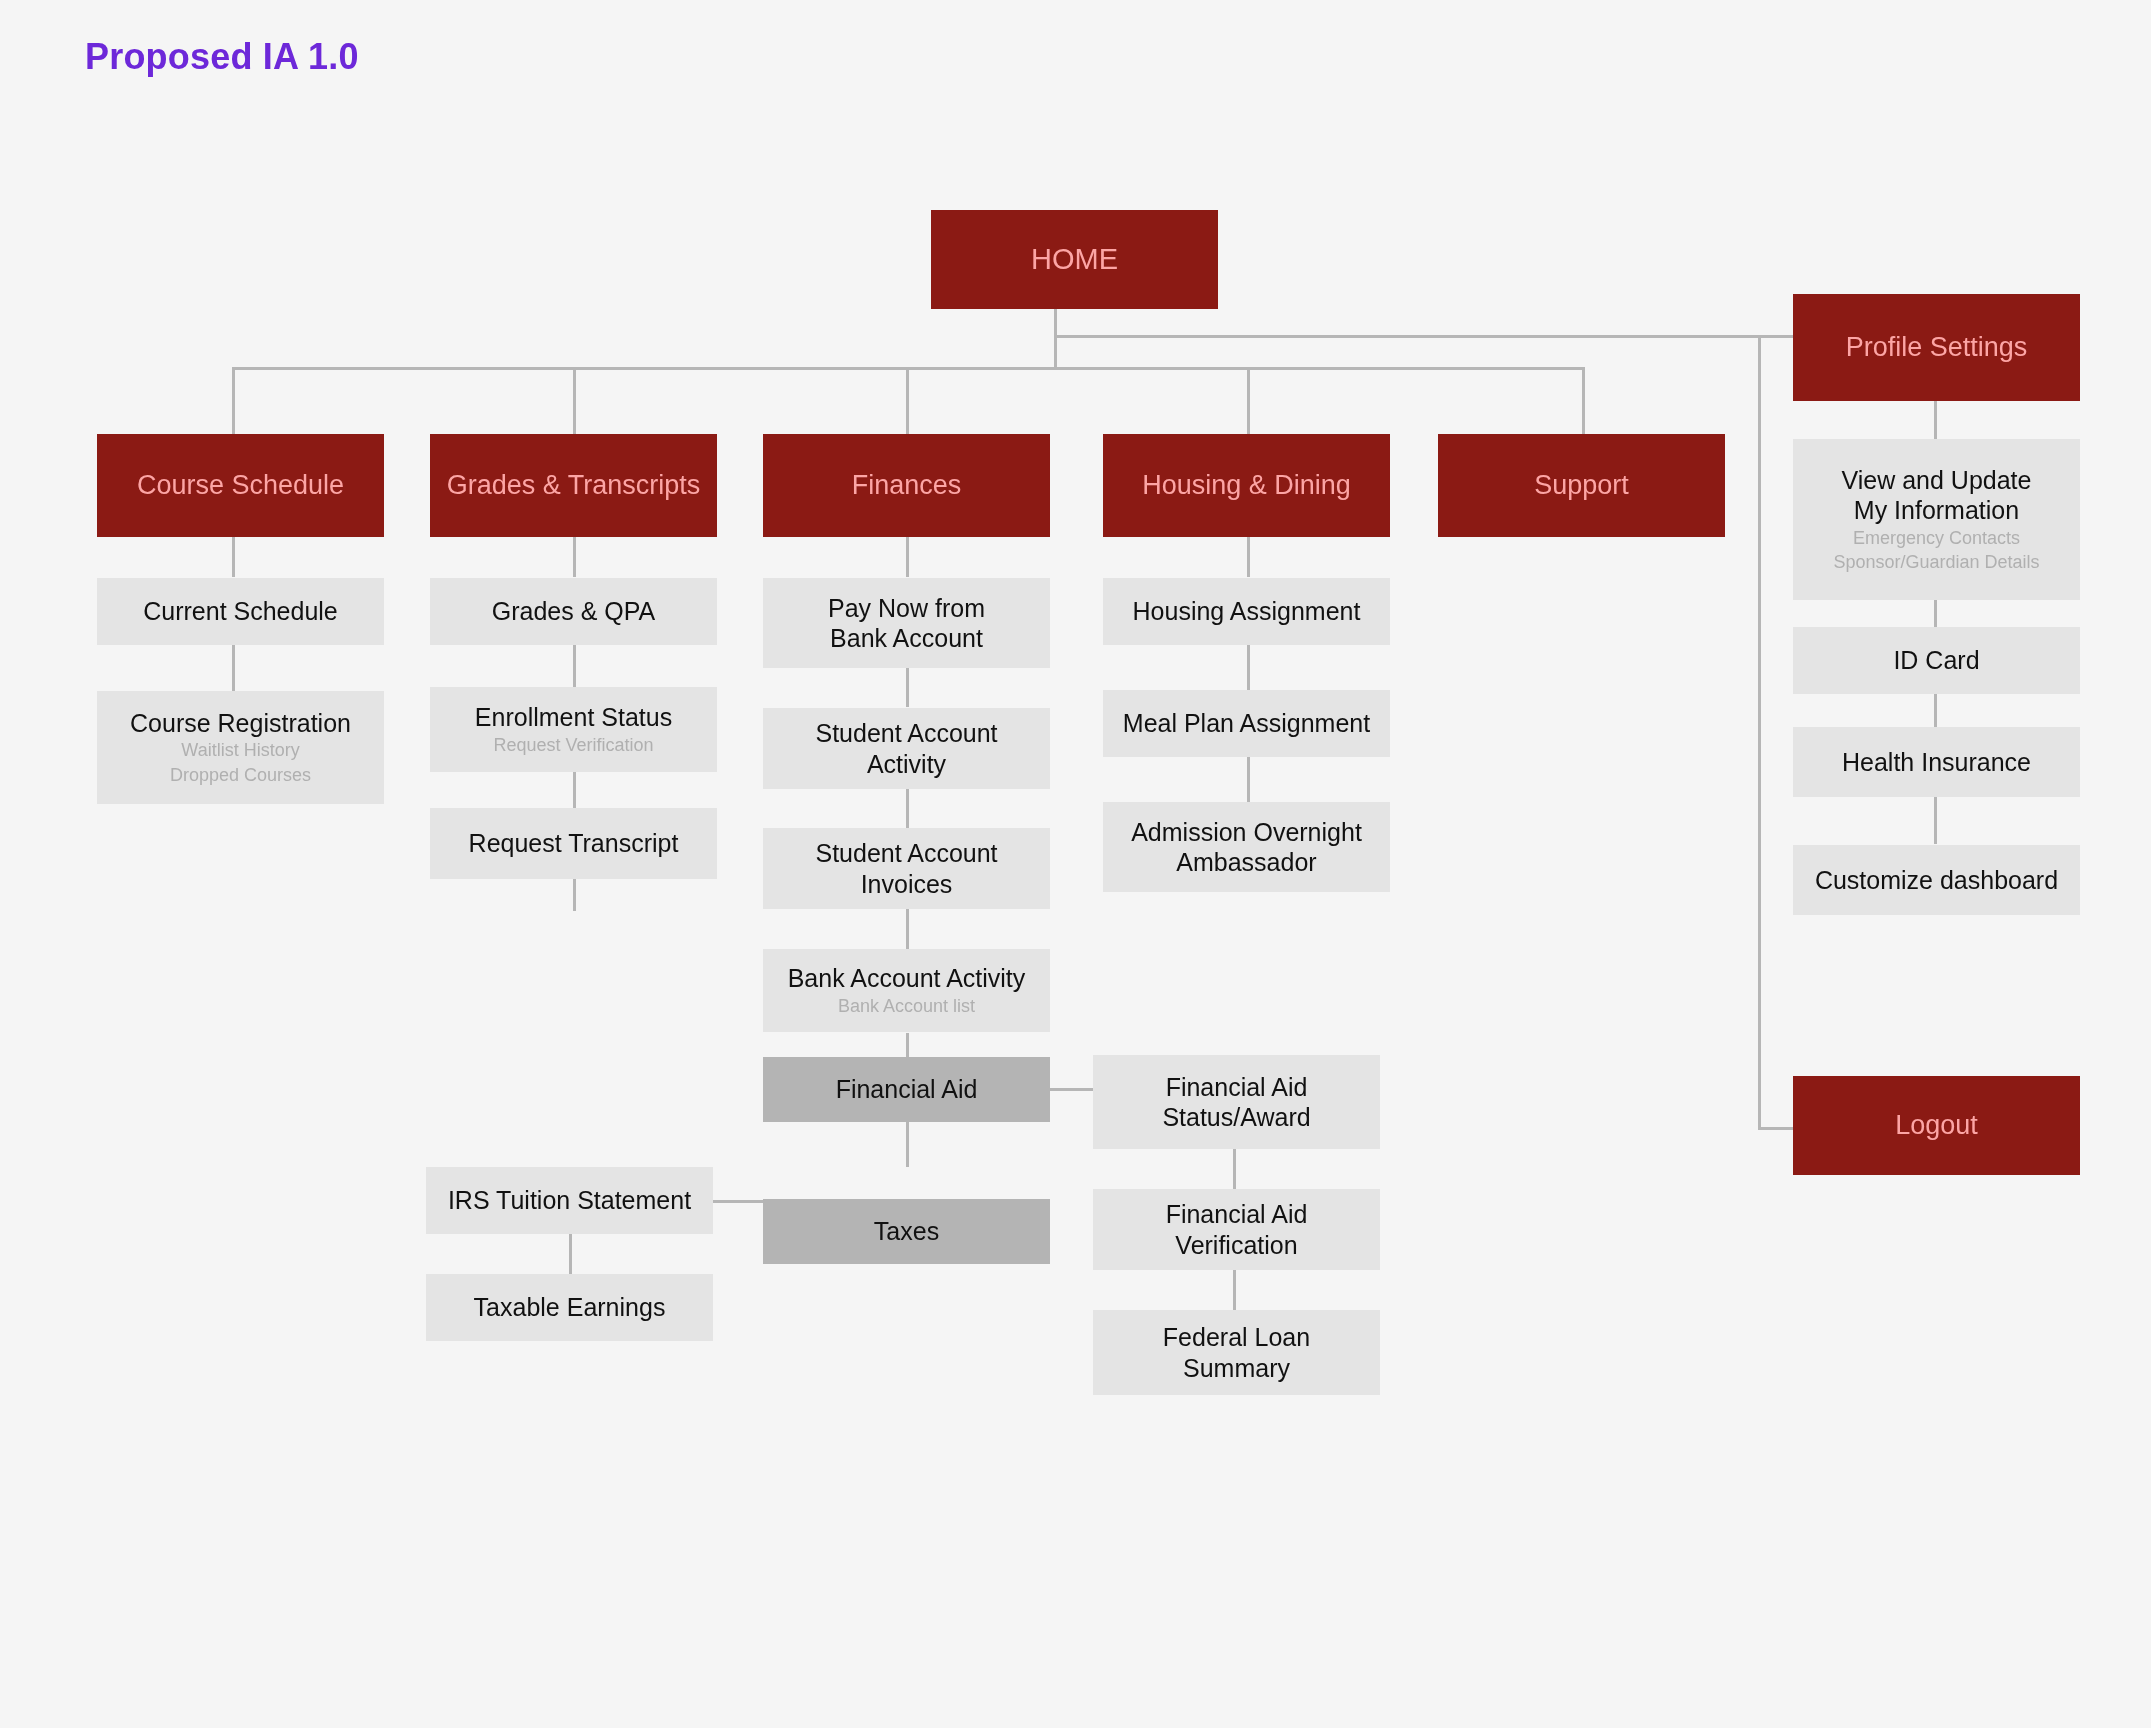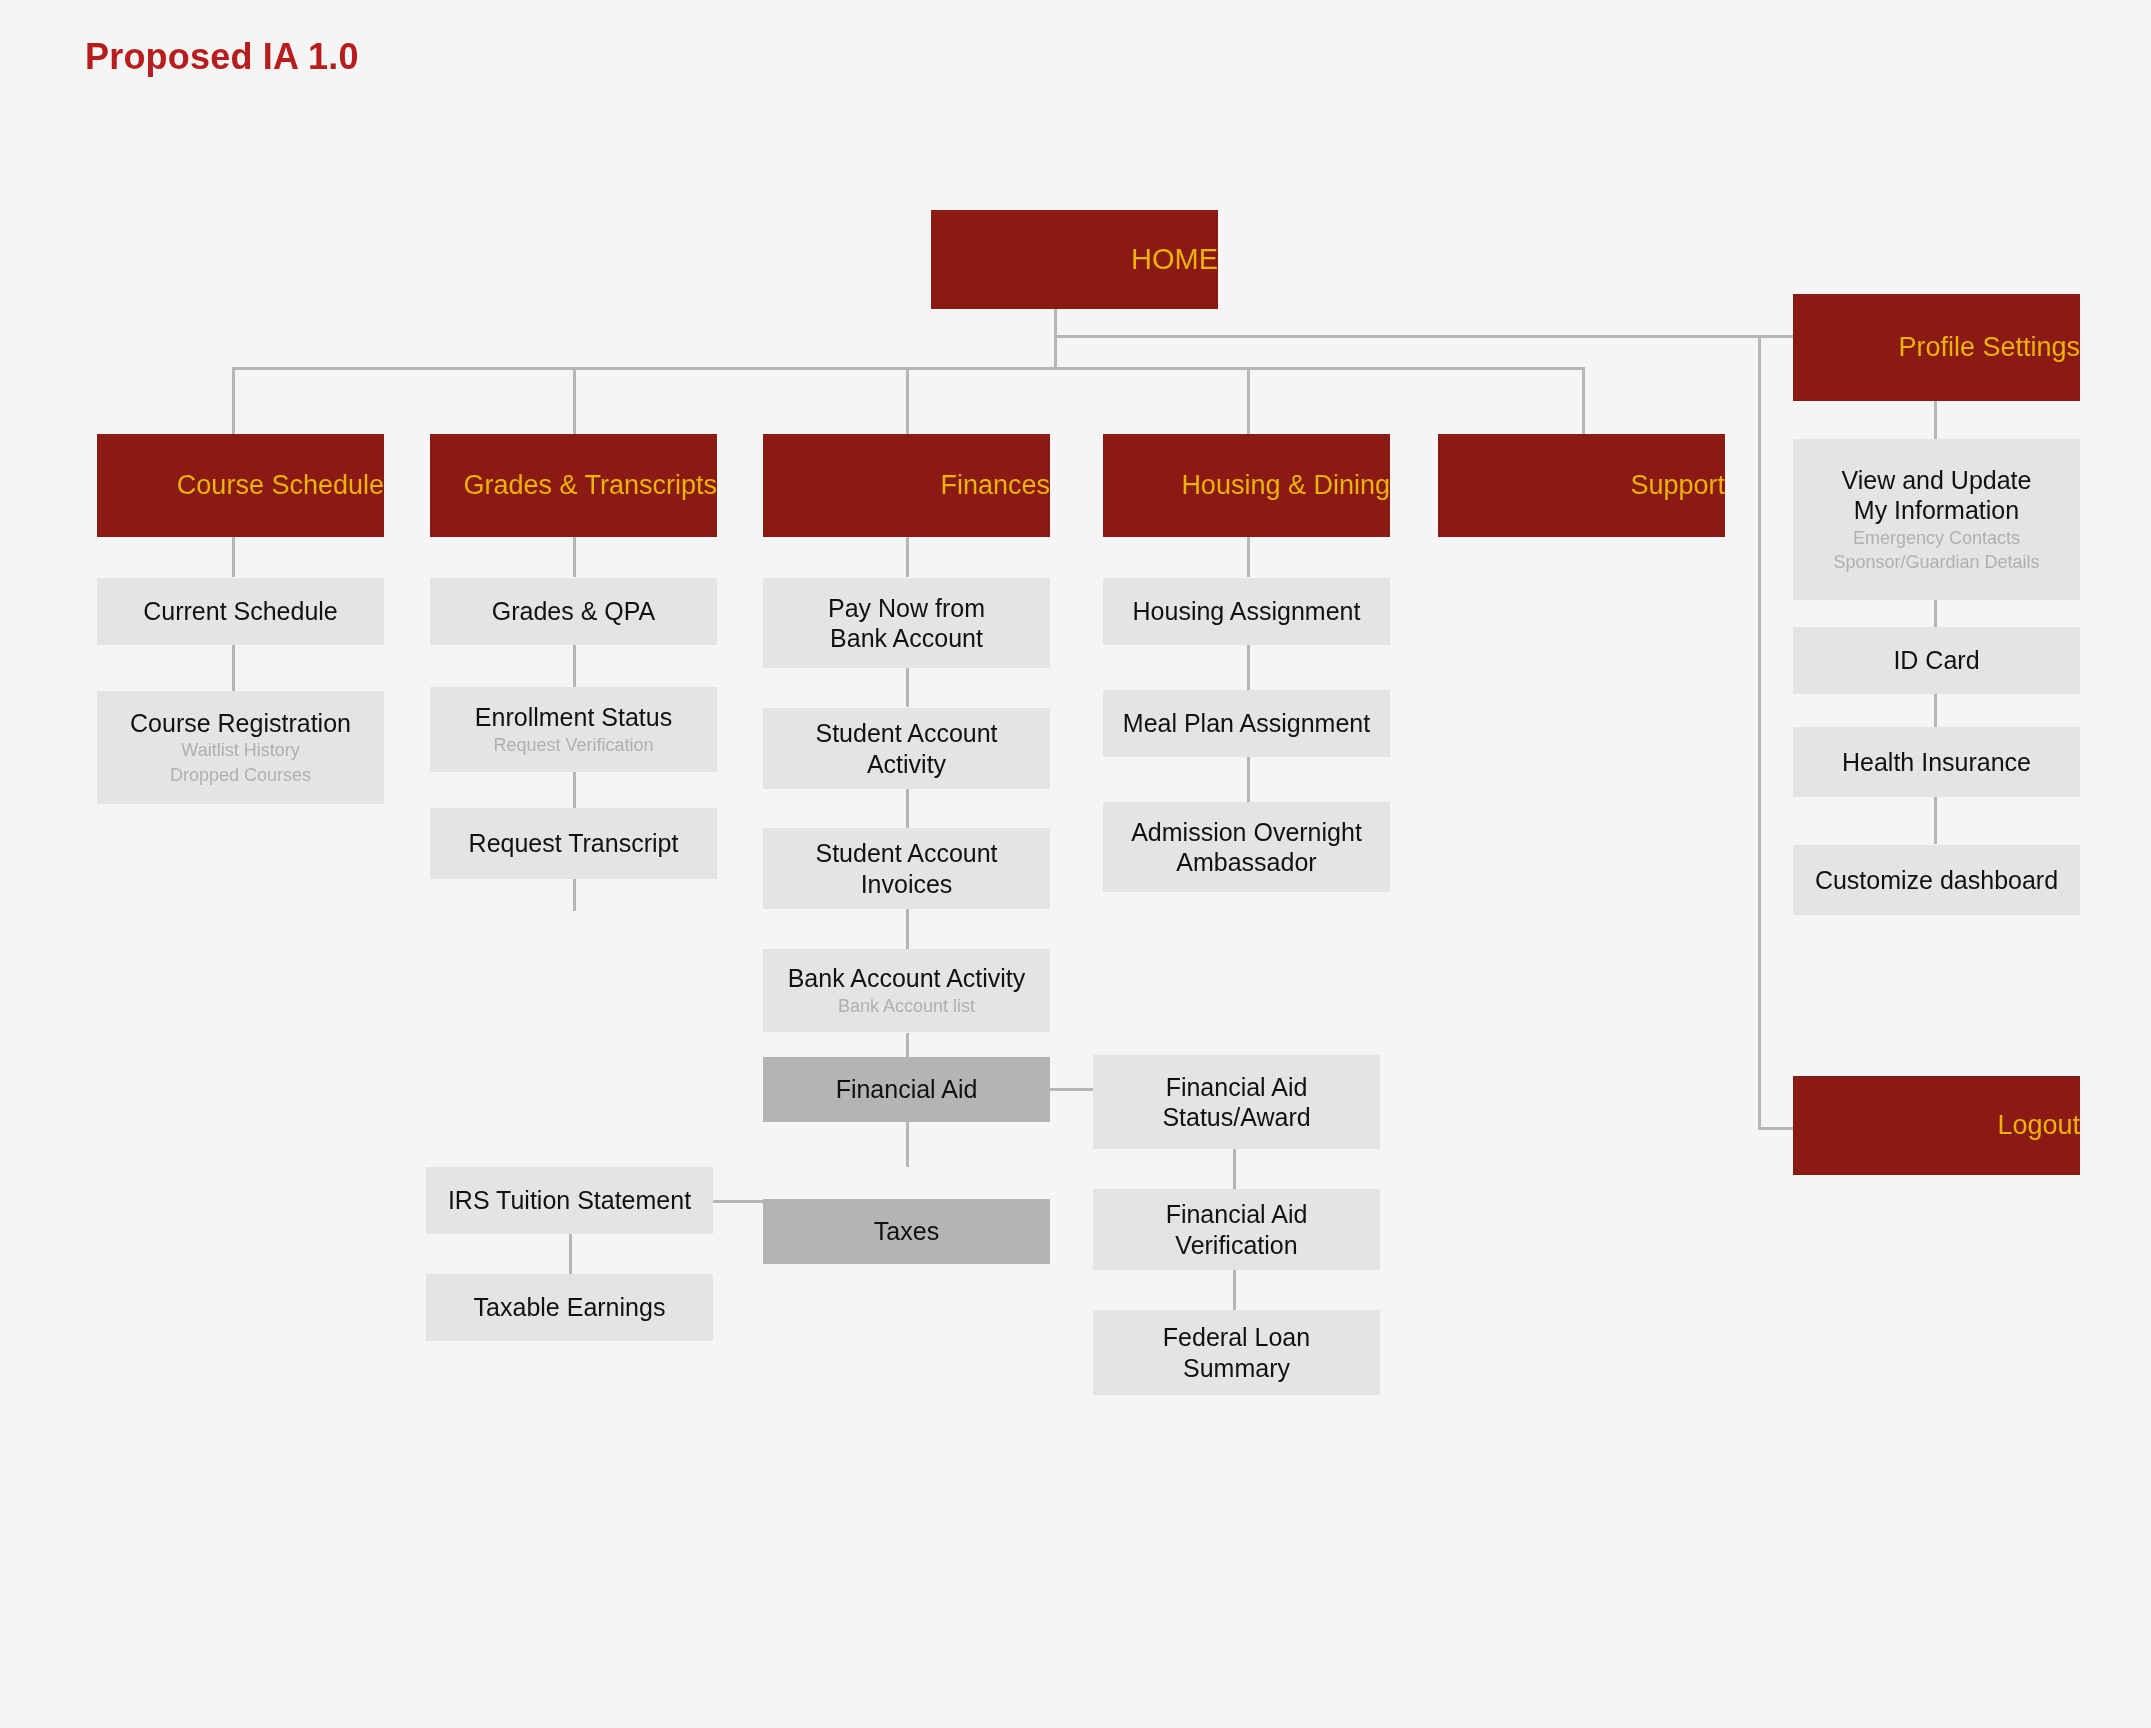--- a/index.html
+++ b/index.html
@@ -9,37 +9,37 @@
     font-family: "Liberation Sans", sans-serif;
     overflow: hidden;
   }
   #stage { position: relative; width: 2151px; height: 1728px; }
 
   .title {
     position: absolute;
     left: 85px; top: 36px;
     font-size: 36px;
     font-weight: bold;
-    color: #b91c1c;
+    color: #6d28d9;
     letter-spacing: 0.2px;
   }
 
   .node {
     position: absolute;
     display: flex;
     flex-direction: column;
     align-items: center;
     justify-content: center;
     text-align: center;
     line-height: 1.22;
   }
   .node .lbl { display: block; }
   .node .sub { display: block; color: #b0b0b0; line-height: 1.35; }
 
-  .node.red   { background: #8B1A14; color: #eab308; align-items: flex-end; }
+  .node.red   { background: #8B1A14; color: #fca5a5; }
   .node.light { background: #e4e4e4; color: #111111; }
   .node.dark  { background: #b4b4b4; color: #111111; }
 
   .lbl.s28 { font-size: 25px; }
   .lbl.s30 { font-size: 27px; }
   .lbl.s32 { font-size: 29px; }
   .sub.s20 { font-size: 18px; }
 
   .line {
     position: absolute;

